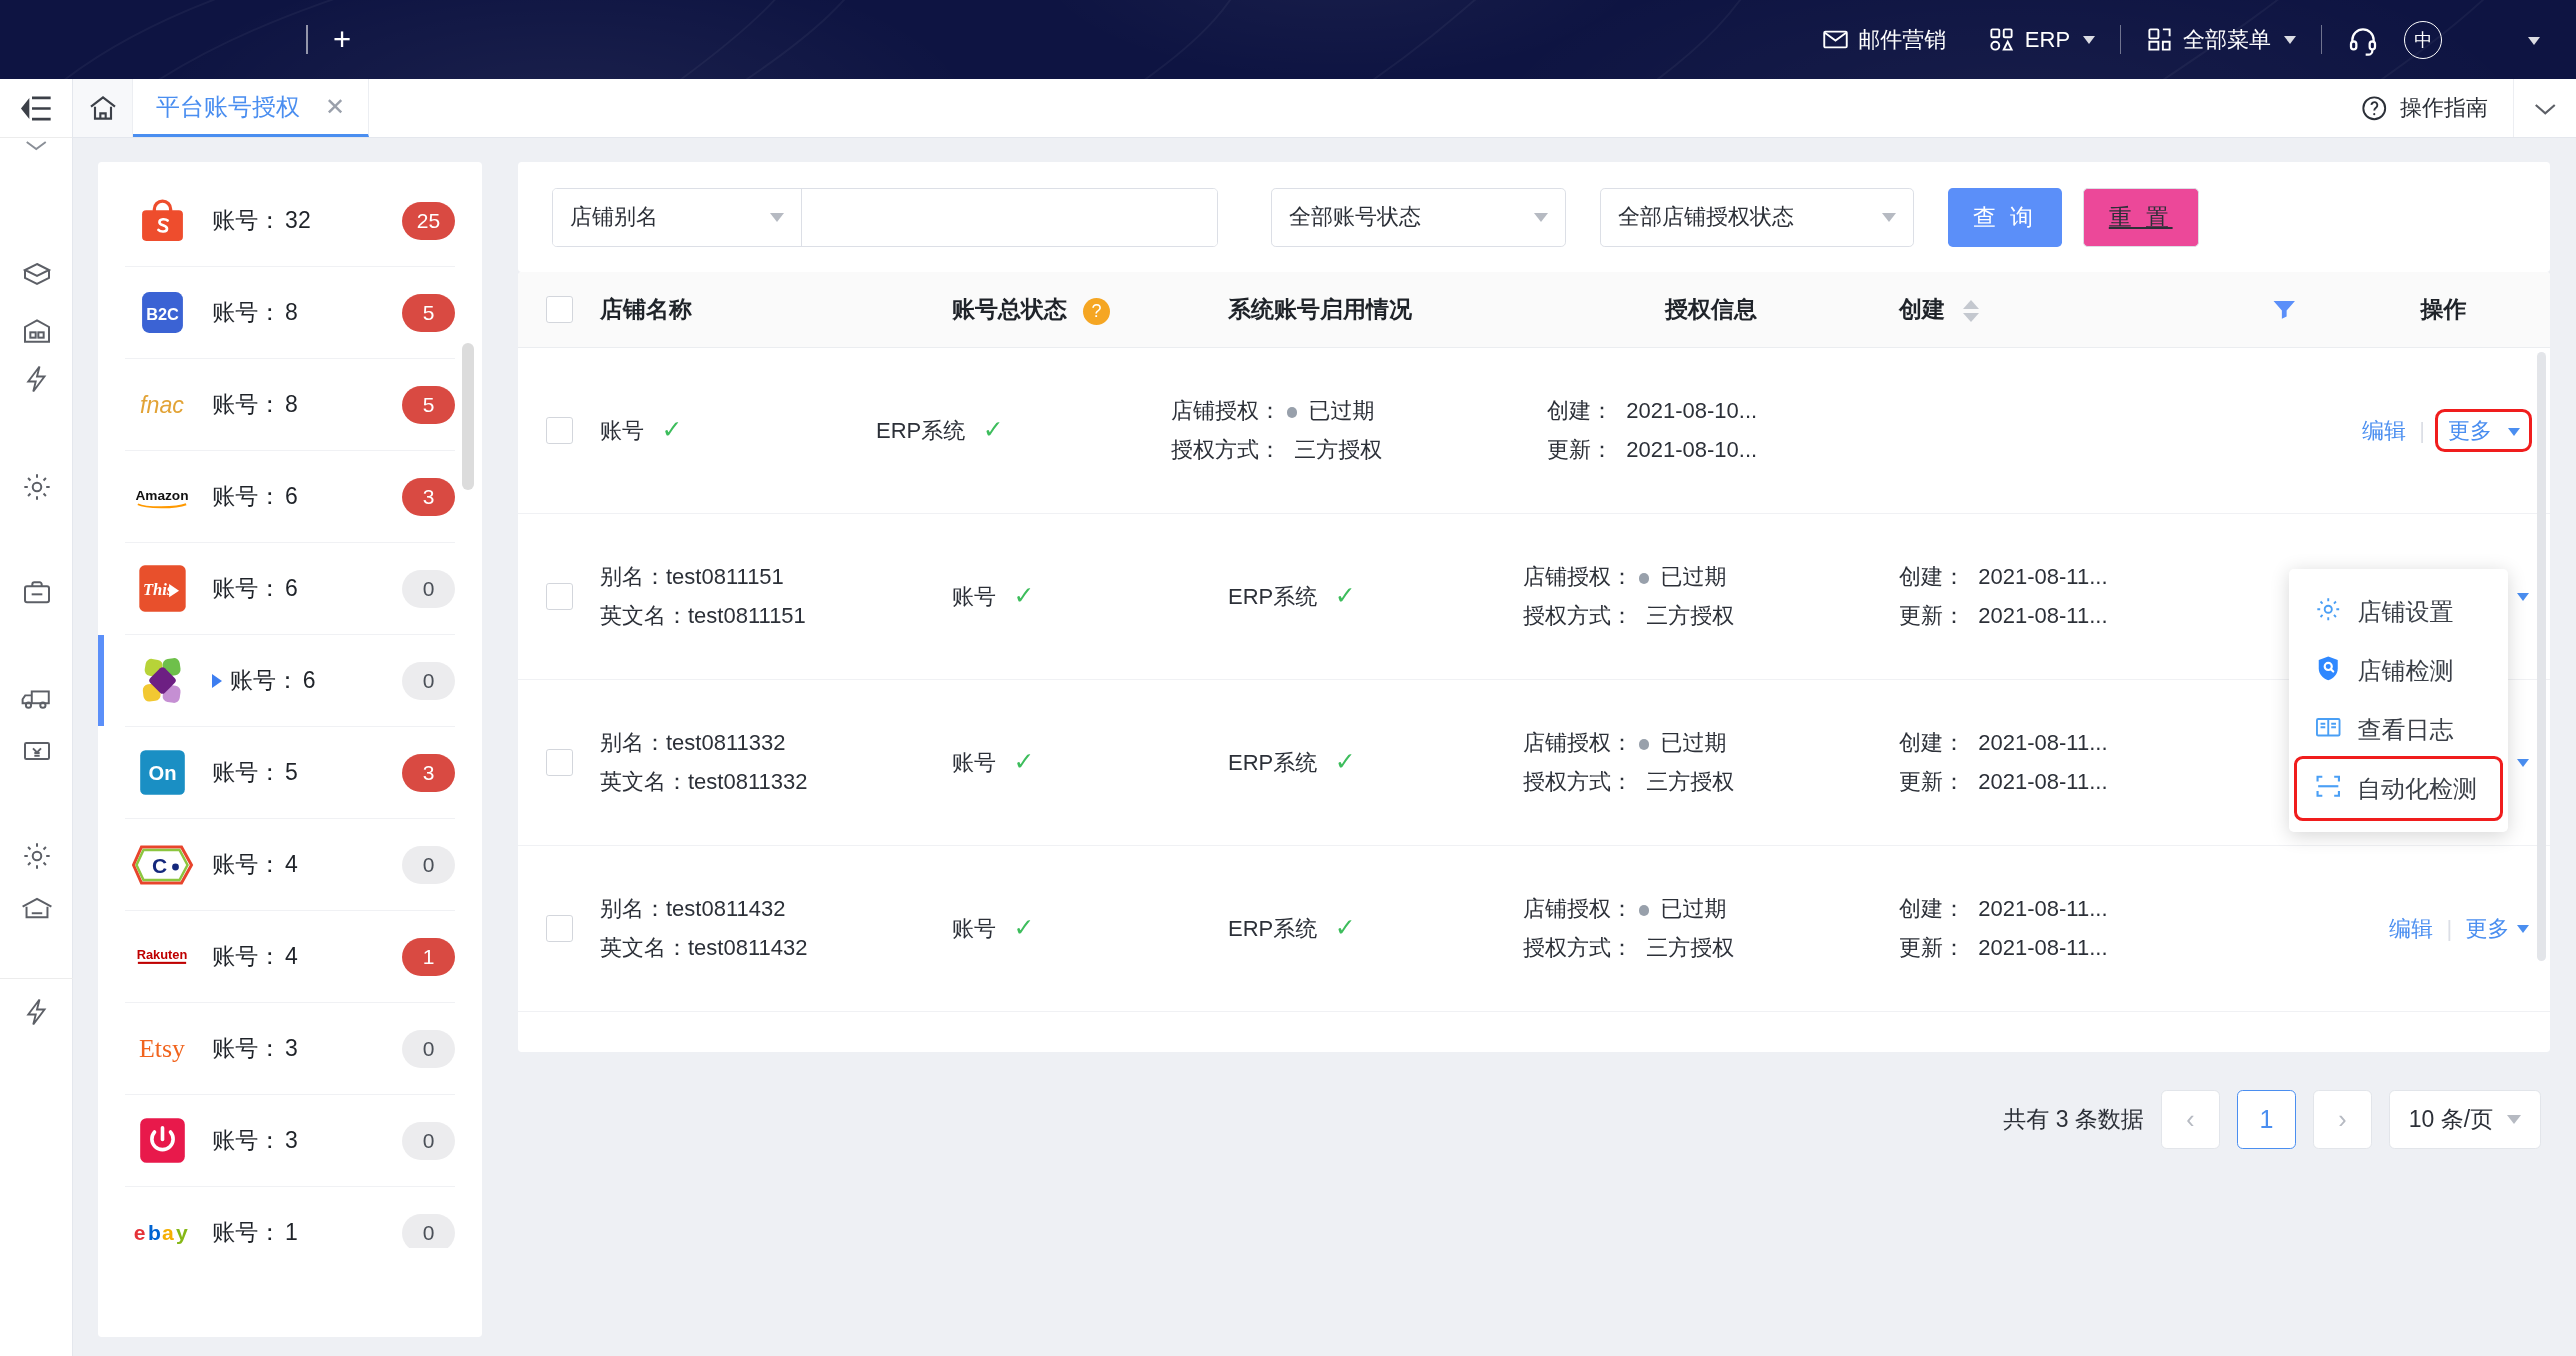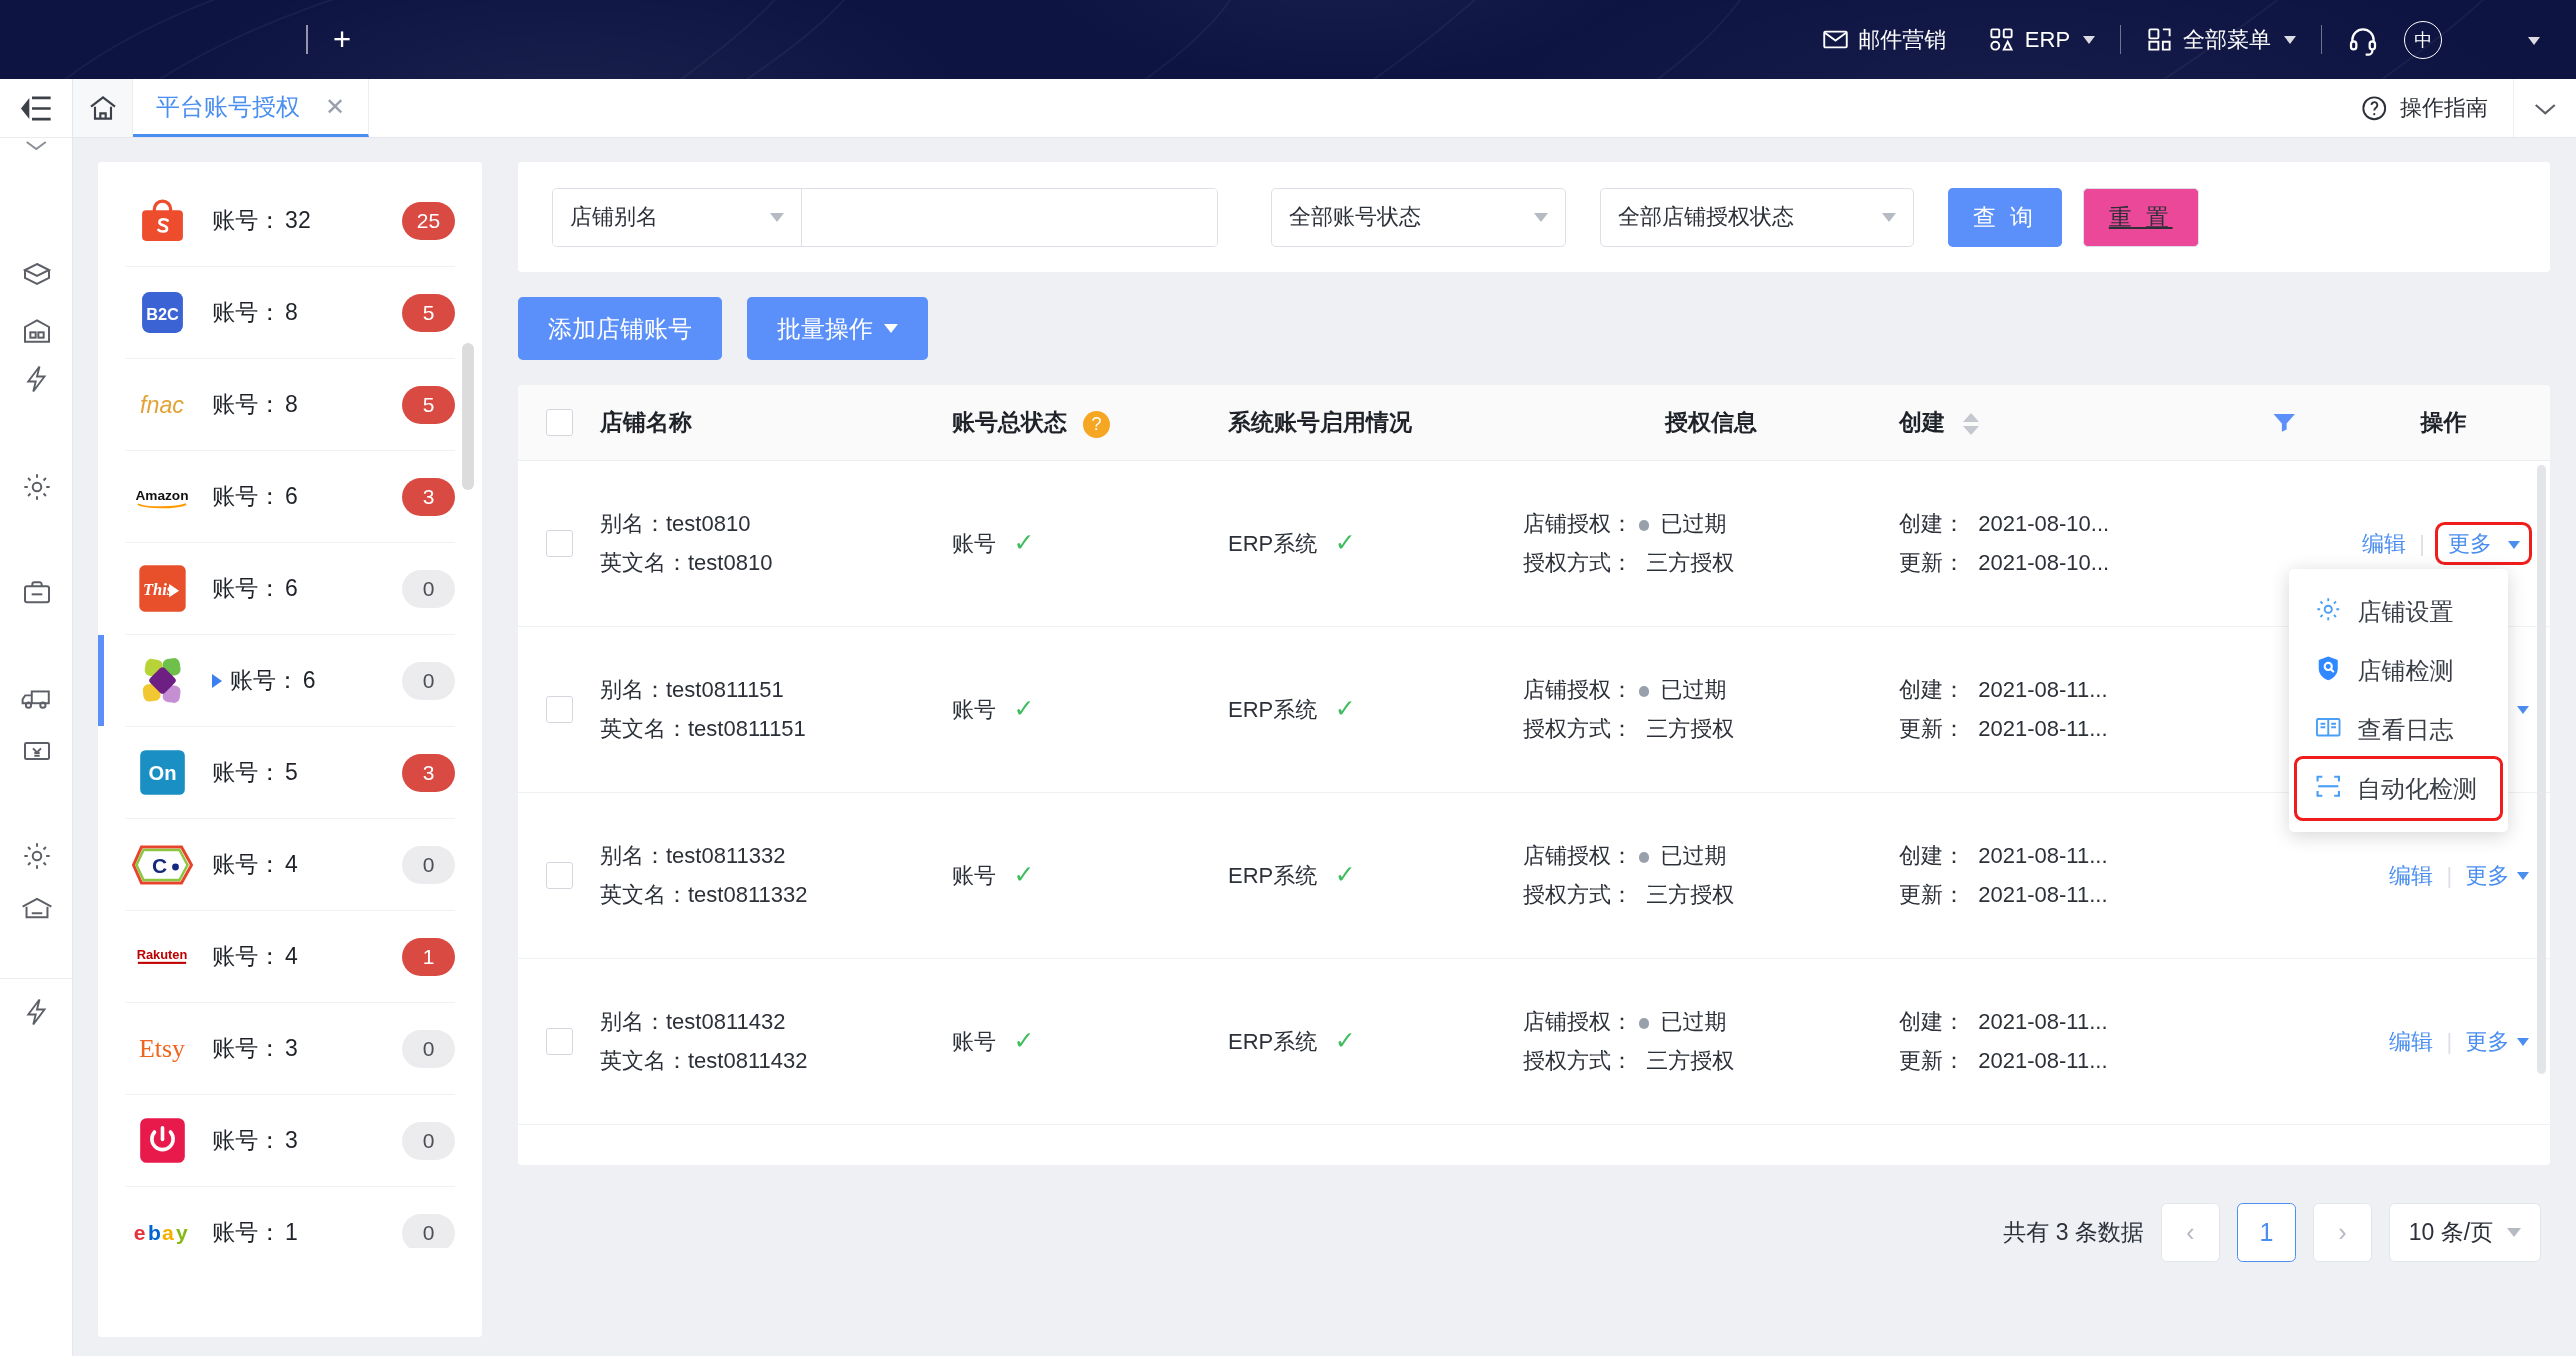--- a/index.html
+++ b/index.html
@@ -679,29 +679,20 @@
       <span class="caret-grey"></span>
     </div>
     <div class="sel-box" style="width:314px; margin-left:34px;">
       <span>全部店铺授权状态</span>
       <span class="caret-grey"></span>
     </div>
     <div class="btn btn-primary" style="margin-left:34px;">查 询</div>
     <div class="btn btn-default" style="margin-left:21px;">重 置</div>
   </div>
 
-  <div class="action-row">
-    <div class="btn-action">
-      <span>添加店铺账号</span>
-    </div>
-    <div class="btn-action">
-      <span>批量操作</span>
-      <span class="caret-white"></span>
-    </div>
-  </div>
 
   <div class="table-card">
     <div class="thead">
       <div class="c-check">
         <div class="checkbox"></div>
       </div>
       <div class="c-name">店铺名称</div>
       <div class="c-stat">
         <span>账号总状态</span>
         <span class="qmark">?</span>
@@ -719,24 +710,20 @@
         <svg width="28.5" height="28.5" viewBox="0 0 24 24" fill="#5b8ff9">
           <path d="M3 5h18l-7 8v5l-4 2v-7z"></path>
         </svg>
       </div>
       <div class="c-op" style="text-align:center">操作</div>
     </div>
     <div id="tbody">
         <div class="tr">
           <div class="c-check">
       <div class="checkbox"></div>
-    </div>
-    <div class="c-name">
-      <div class="name-line"><span>别名：</span><span>test0810</span></div>
-      <div class="name-line"><span>英文名：</span><span>test0810</span></div>
     </div>
     <div class="c-stat">
       <span>账号</span>
       <span class="check-green">✓</span>
     </div>
     <div class="c-sys">
       <span>ERP系统</span>
       <span class="check-green">✓</span>
     </div>
     <div class="c-auth">

